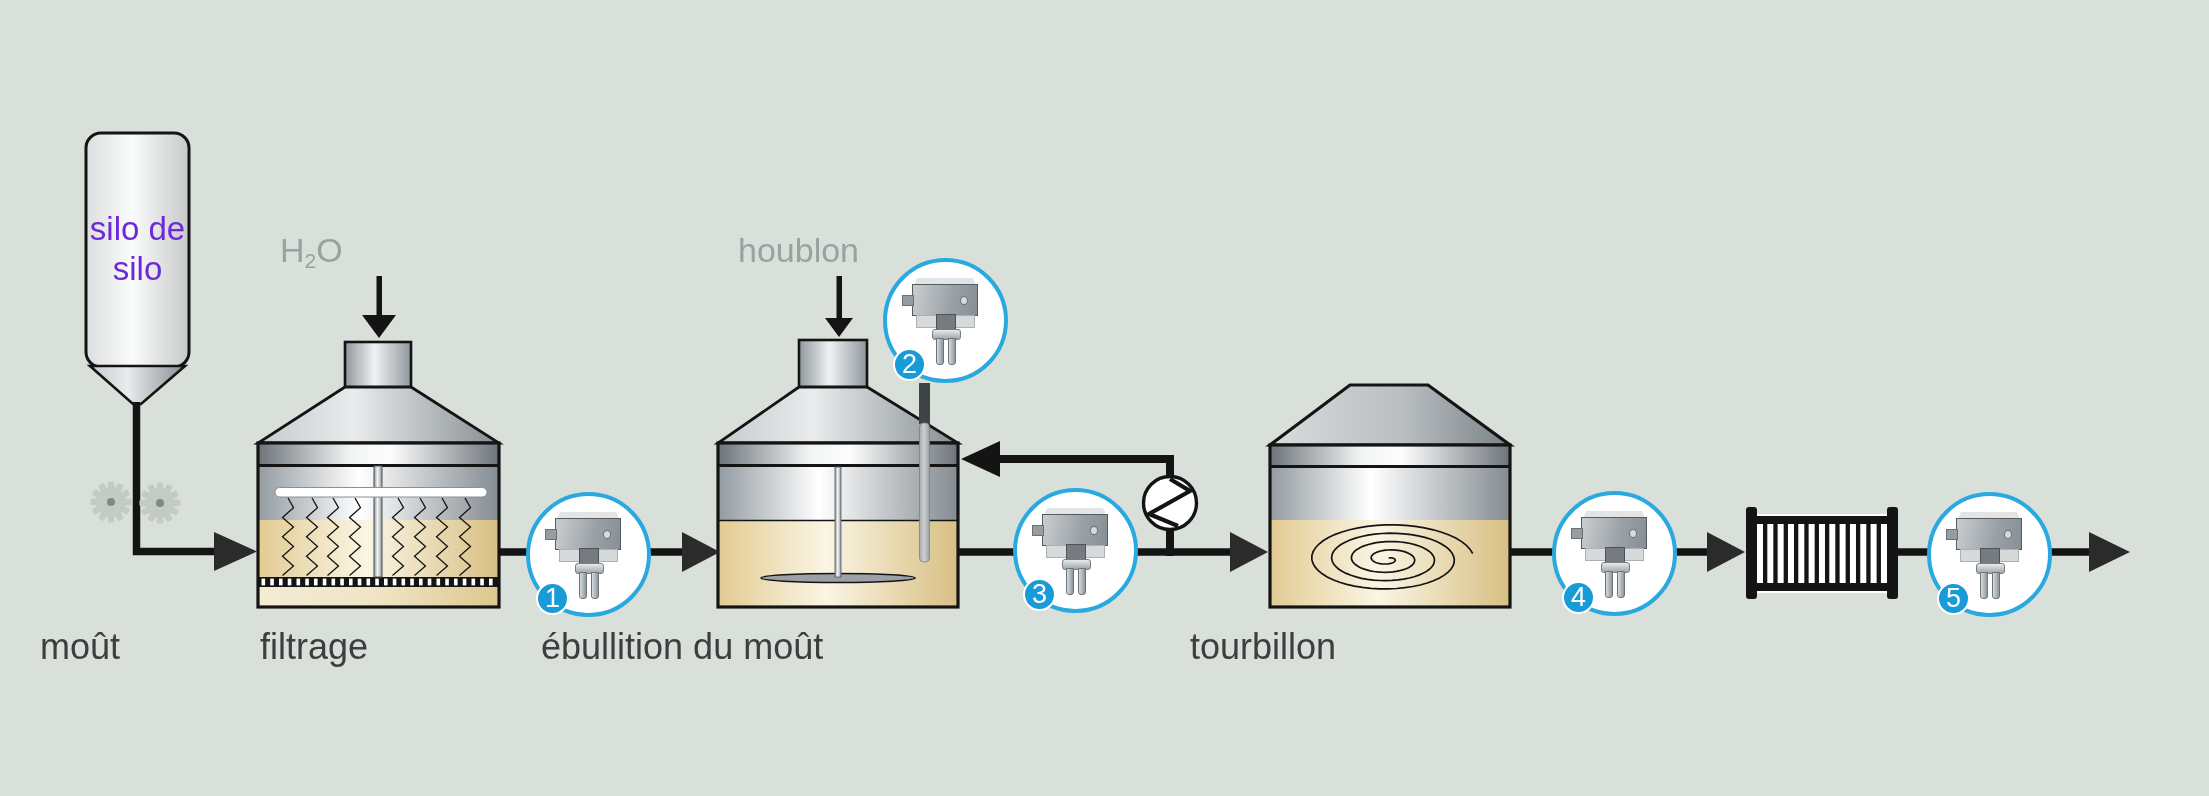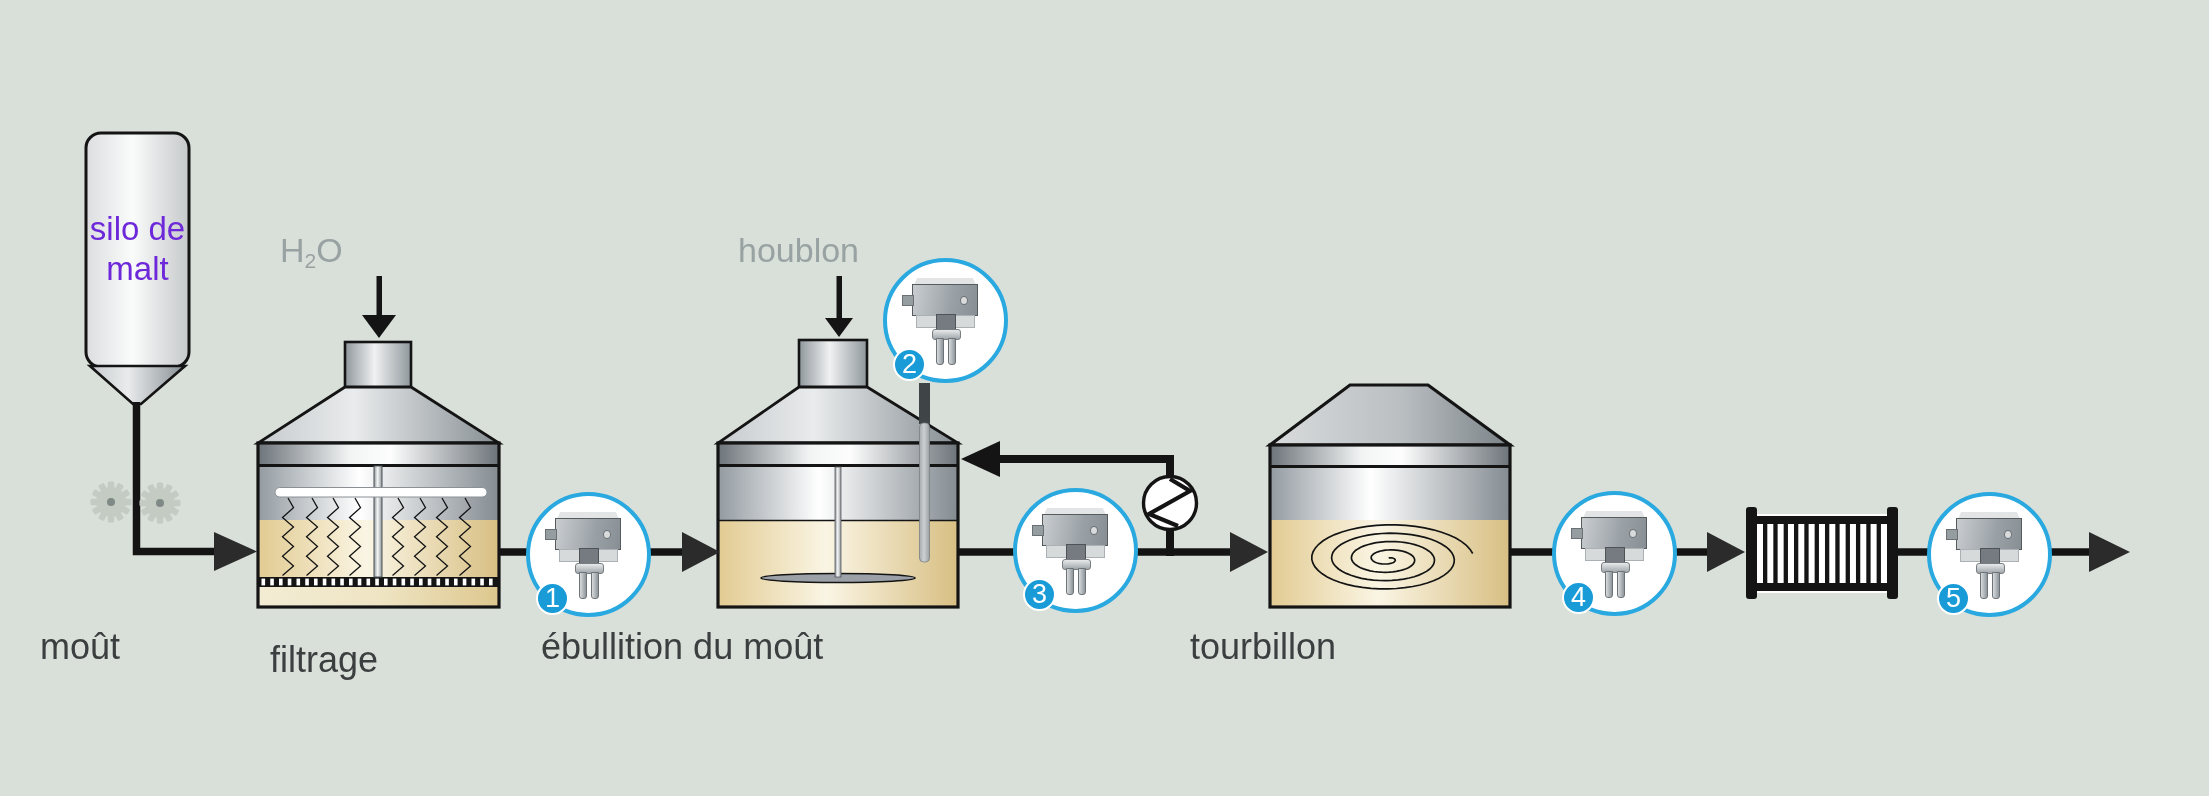--- a/index.html
+++ b/index.html
@@ -286,30 +286,30 @@
         </g>
       <rect x="1757" y="516" width="130" height="8" fill="#141414"></rect>
       <rect x="1757" y="583" width="130" height="8" fill="#141414"></rect>
       <rect x="1746" y="507" width="11" height="92" rx="3" fill="#141414"></rect>
       <rect x="1887" y="507" width="11" height="92" rx="3" fill="#141414"></rect>
     </g>
   </svg>
 
   <div class="silo-text">
     <div>silo de</div>
-    <div>malt</div>
+    <div>silo</div>
   </div>
 
   <div class="lbl gray" style="left:280px;top:233px;width:200px;">
     <span>H</span><span class="sub">2</span><span>O</span>
   </div>
   <div class="lbl gray" style="left:738px;top:233px;width:200px;">houblon</div>
 
   <div class="lbl" style="left:40px;top:629px;width:200px;">moût</div>
-  <div class="lbl" style="left:270px;top:629px;width:200px;margin-top:13px;">filtrage</div>
+  <div class="lbl" style="left:260px;top:629px;width:200px;">filtrage</div>
   <div class="lbl" style="left:541px;top:629px;width:600px;">ébullition du moût</div>
   <div class="lbl" style="left:1190px;top:629px;width:400px;">tourbillon</div>
 
   <div class="sensor" style="left:526px;top:492px;">
     <div class="dev">
       <div class="dev-top"></div>
         <div class="dev-box">
           <div class="dev-led"></div>
         </div>
       <div class="dev-stub"></div>

